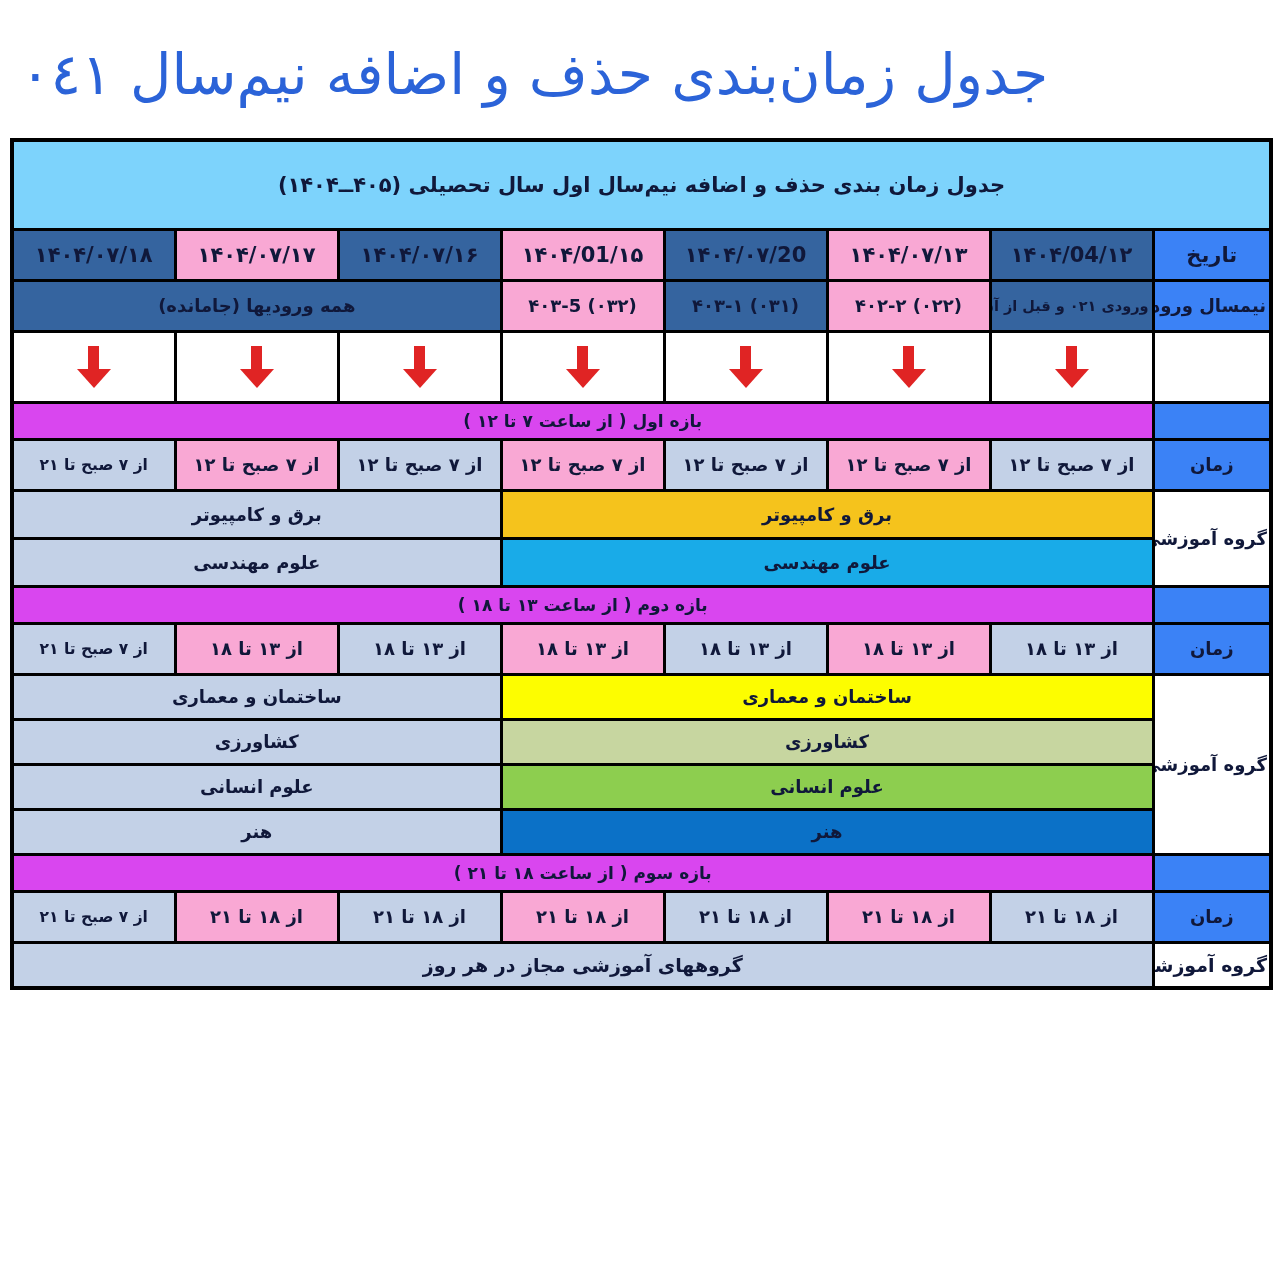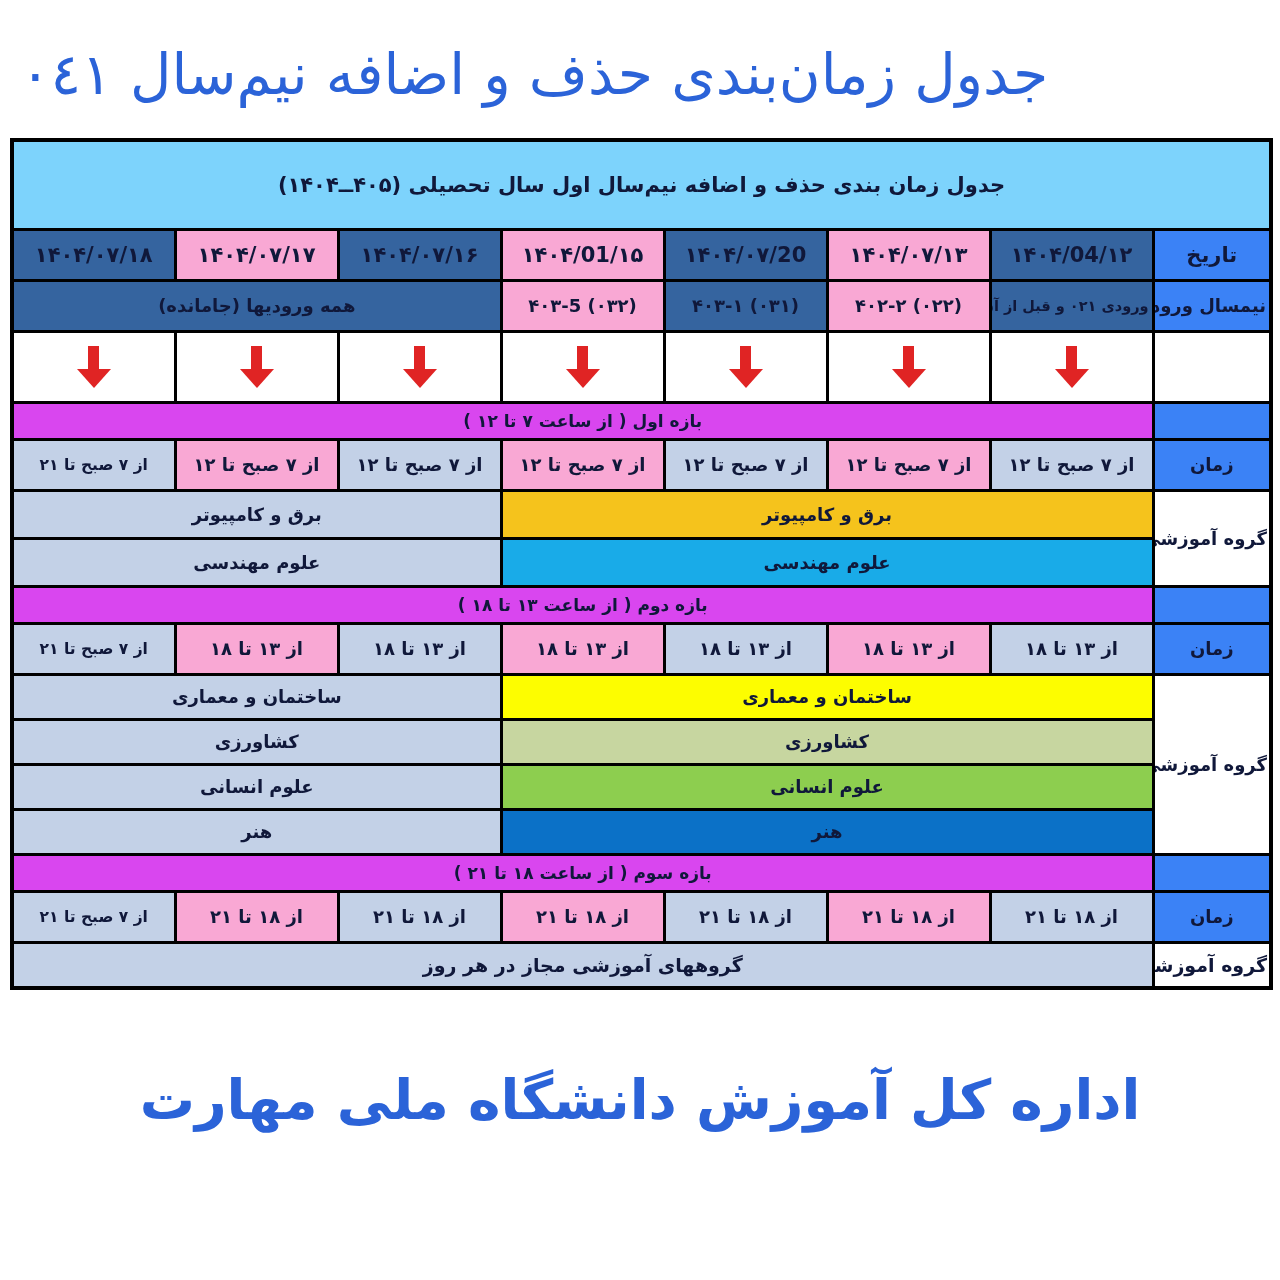--- a/index.html
+++ b/index.html
@@ -245,15 +245,14 @@
 
       <tr class="final-row">
         <td class="ghdr">گروه آموزشی</td>
         <td colspan="7" class="lblue cat">گروههای آموزشی مجاز در هر روز</td>
       </tr>
 
     </tbody>
       </table>
   </div>
 
-  <div class="footer-title">اداره کل آموزش دانشگاه ملی مهارت</div>
 
 </div>
 
 </body></html>

